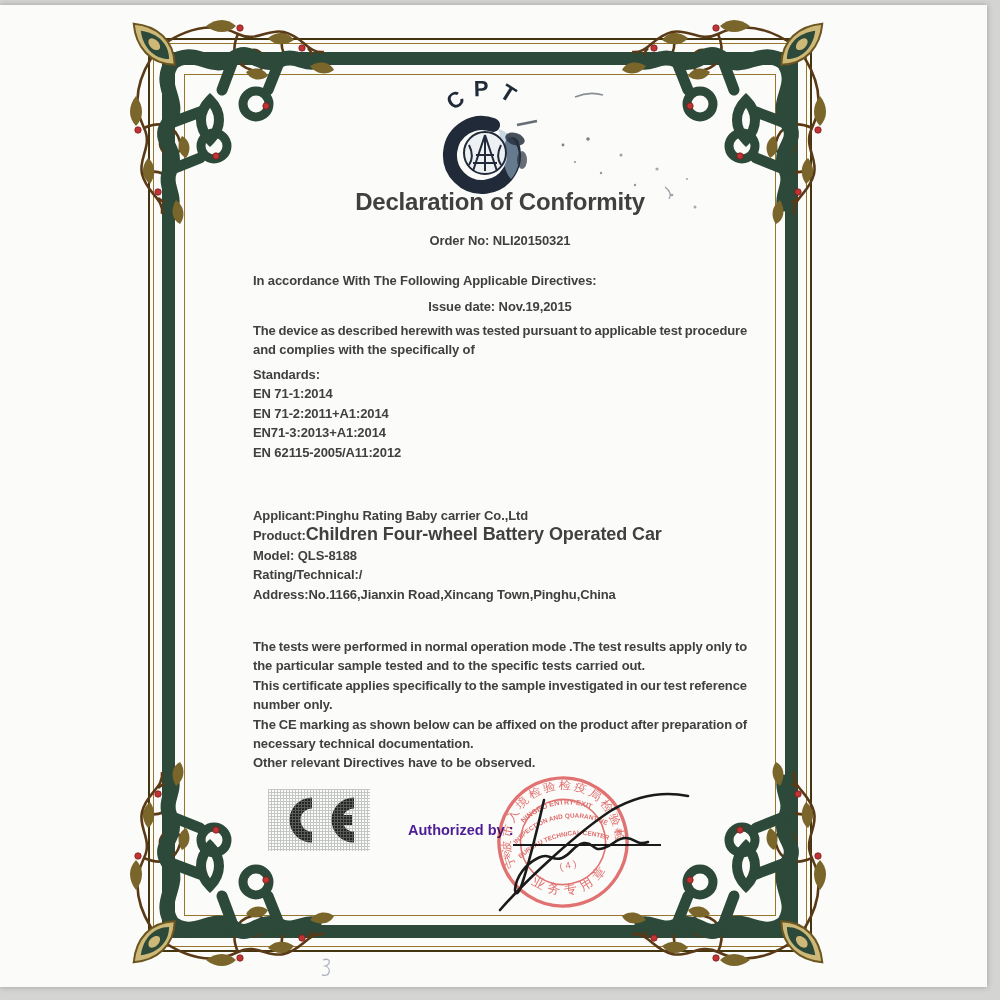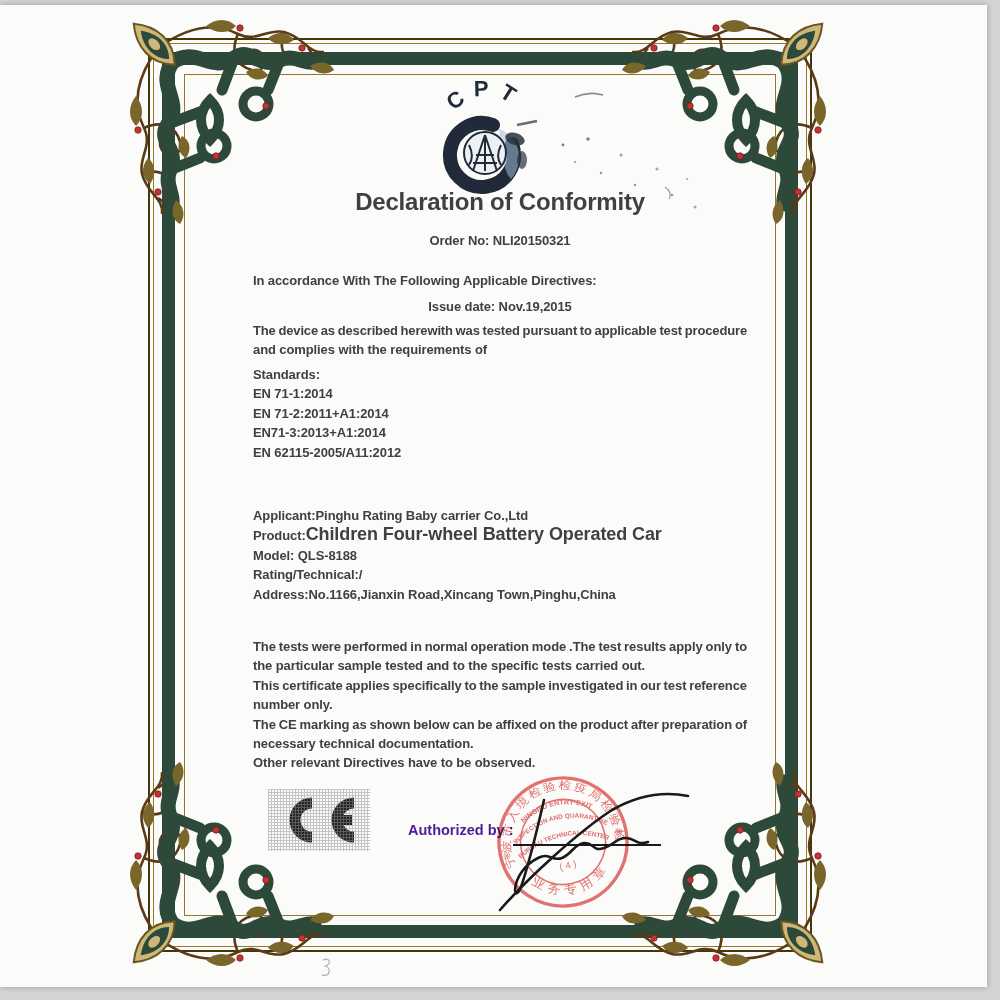--- a/index.html
+++ b/index.html
@@ -148,21 +148,21 @@
     </g>
   </svg>
 
   <div class="txt col center title">Declaration of Conformity</div>
   <div class="txt col center order">Order No: NLI20150321</div>
   <div class="txt col center issue">Issue date: Nov.19,2015</div>
   <div class="txt col accordance">In accordance With The Following Applicable Directives:</div>
 
   <div class="txt col device">
     <div class="line fit stretch"><span style="letter-spacing: -0.142747px; word-spacing: -0.735795px;">The device as described herewith was tested pursuant to applicable test procedure</span></div>
-    <div class="line"><span>and complies with the requirements of</span></div>
+    <div class="line"><span>and complies with the specifically of</span></div>
   </div>
 
   <div class="txt col standards">
     <div class="line"><span>Standards:</span></div>
     <div class="line"><span>EN 71-1:2014</span></div>
     <div class="line"><span>EN 71-2:2011+A1:2014</span></div>
     <div class="line"><span>EN71-3:2013+A1:2014</span></div>
     <div class="line"><span>EN 62115-2005/A11:2012</span></div>
   </div>
 

